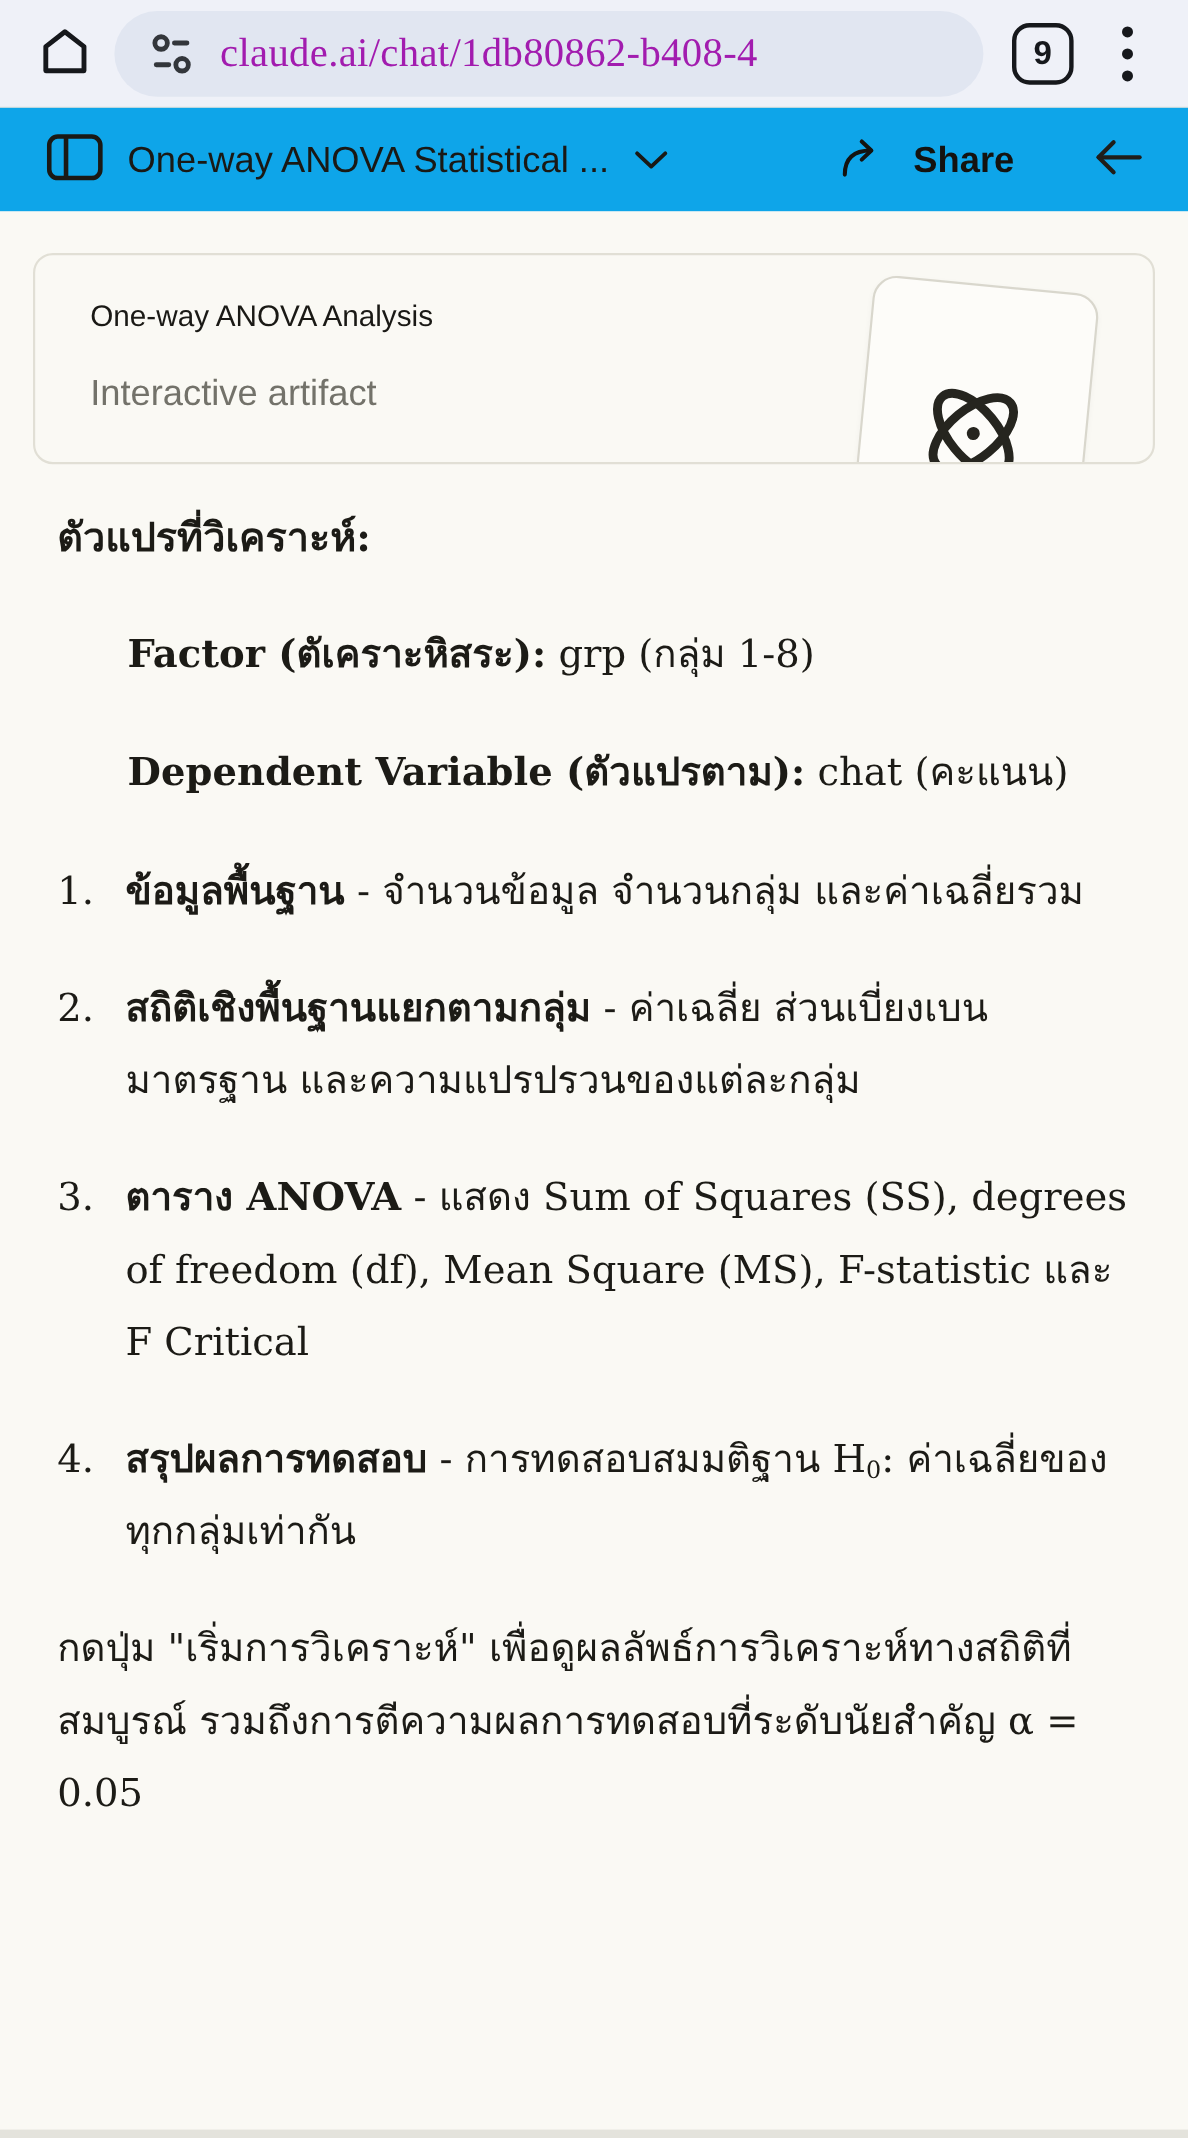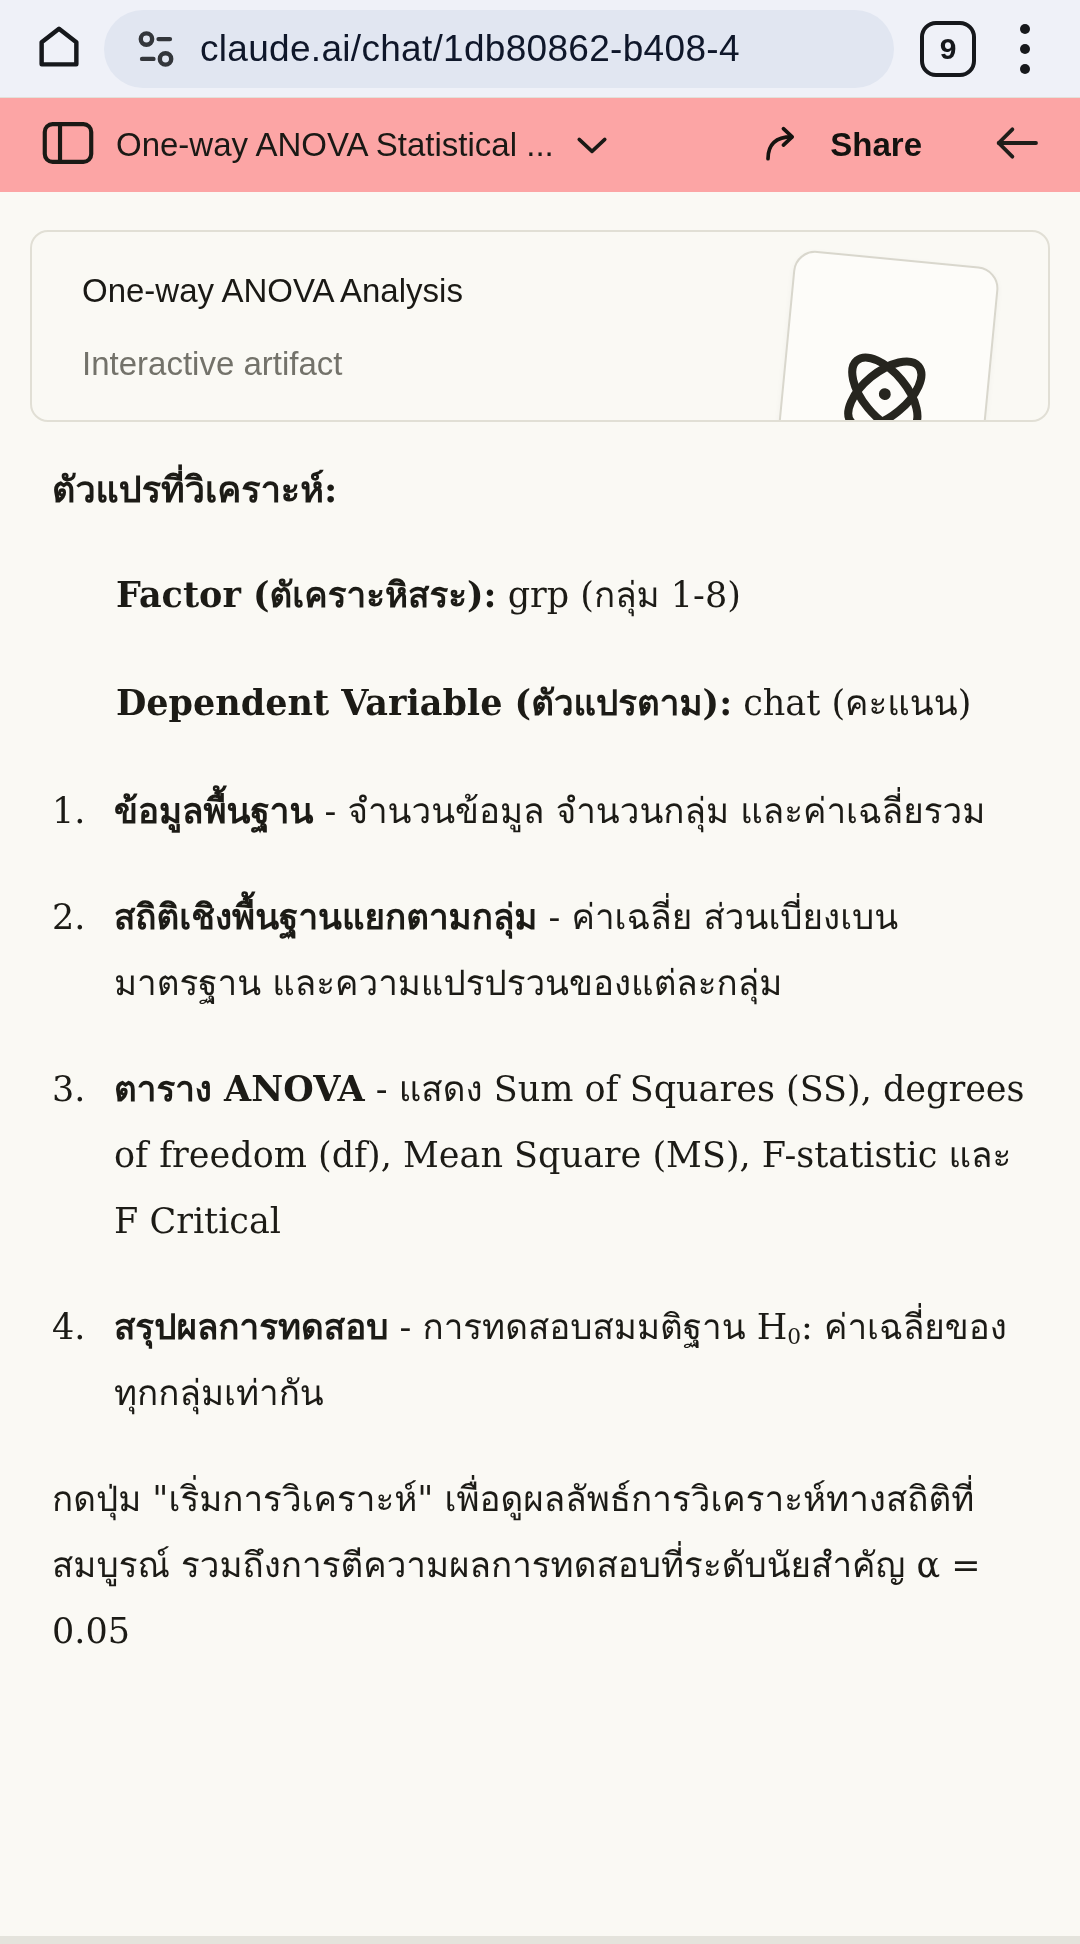--- a/index.html
+++ b/index.html
@@ -5,41 +5,41 @@
   * { margin:0; padding:0; box-sizing:border-box; }
   html,body { width:1080px; }
   body { font-family:"DejaVu Serif","Liberation Serif",serif; background:#faf9f4; }
   .screen { position:relative; width:1080px; height:1944px; overflow:hidden; background:#faf9f4; }
 
   
   .browser-bar { height:98px; background:#eff1f8; display:flex; align-items:center; padding:0 28px 0 30px; border-bottom:1px solid #e2e1da; }
   .home-btn { width:58px; height:58px; display:flex; align-items:center; justify-content:center; flex:0 0 auto; }
   .url-pill { flex:1 1 auto; height:78px; background:#e1e6f1; border-radius:40px; display:flex; align-items:center; padding:0 30px; margin:0 26px 0 16px; overflow:hidden; }
   .tune-wrap { width:44px; height:44px; margin-right:22px; flex:0 0 auto; display:flex; align-items:center; justify-content:center; }
-  .url-text { font-family:Liberation Sans, sans-serif; font-size:37px; color:#0f172a; white-space:nowrap; letter-spacing:.3px; }
+  .url-text { font-family:Liberation Serif, serif; font-size:37px; color:#a21caf; white-space:nowrap; letter-spacing:.3px; }
   .tab-btn { width:56px; height:56px; border:4.5px solid #16181c; border-radius:16px; display:flex; align-items:center; justify-content:center; flex:0 0 auto; }
   .tab-count { font-family:"Liberation Sans",sans-serif; font-size:30px; font-weight:700; color:#16181c; }
   .menu-btn { width:54px; height:58px; display:flex; flex-direction:column; align-items:center; justify-content:center; gap:10px; margin-left:22px; flex:0 0 auto; }
   .menu-btn i { width:10px; height:10px; border-radius:50%; background:#16181c; }
 
   
-  .app-header { height:94px; display:flex; align-items:center; padding:0 40px 0 38px; background:#fca5a5; }
+  .app-header { height:94px; display:flex; align-items:center; padding:0 40px 0 38px; background:#0ea5e9; }
   .sidebar-btn { width:60px; height:50px; display:flex; align-items:center; justify-content:center; flex:0 0 auto; }
   .chat-title-btn { display:flex; align-items:center; margin-left:18px; min-width:0; }
   .chat-title { font-family:"Liberation Sans",sans-serif; font-size:33px; font-weight:500; color:#1a1915; white-space:nowrap; }
   .chev { margin-left:22px; display:flex; align-items:center; }
   .spacer { flex:1 1 auto; }
   .share-btn { display:flex; align-items:center; gap:27px; }
   .share-label { font-family:"Liberation Sans",sans-serif; font-size:33px; font-weight:700; color:#141310; }
   .back-btn { margin-left:70px; display:flex; align-items:center; }
 
   
   .artifact-card { position:relative; margin:38px 30px 0 30px; height:192px; border:2px solid #e1dfd5; border-radius:18px; overflow:hidden; background:#faf9f4; }
   .artifact-texts { padding:40px 0 0 50px; }
-  .artifact-title { font-family:"Liberation Sans",sans-serif; font-size:33px; font-weight:500; color:#1a1915; }
+  .artifact-title { font-family:"Liberation Sans",sans-serif; font-size:27px; font-weight:500; color:#1a1915; }
   .artifact-subtitle { font-family:"Liberation Sans",sans-serif; font-size:33px; font-weight:400; color:#73726a; margin-top:35px; }
   .artifact-thumb { position:absolute; top:26px; right:62px; width:206px; height:310px; background:#fdfcf9; border:2px solid #d9d7cd; border-radius:22px; transform:rotate(5.5deg); display:flex; align-items:center; justify-content:flex-start; flex-direction:column; box-shadow:0 2px 6px rgba(0,0,0,0.04); }
   .artifact-thumb svg { margin-top:78px; }
 
   
   .message { padding:34px 42px 0 52px; color:#1c1b16; font-size:35px; line-height:66px; }
   .message p { margin-bottom:40px; }
   .h-bold { font-weight:700; font-size:36px; margin-bottom:40px; }
   .b { font-weight:700; }
   .ul { margin:0 0 40px 0; }

